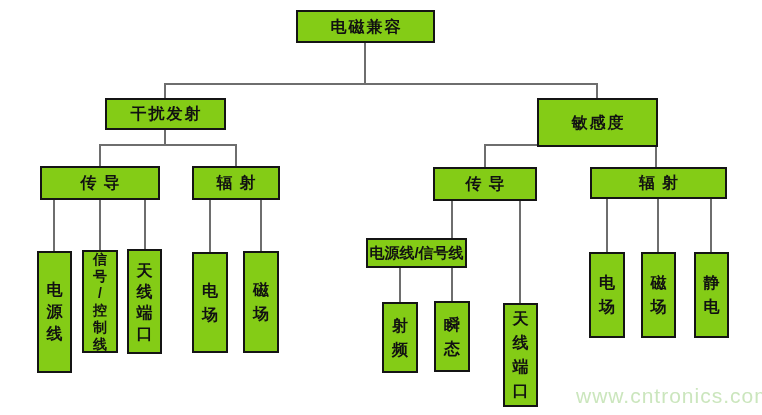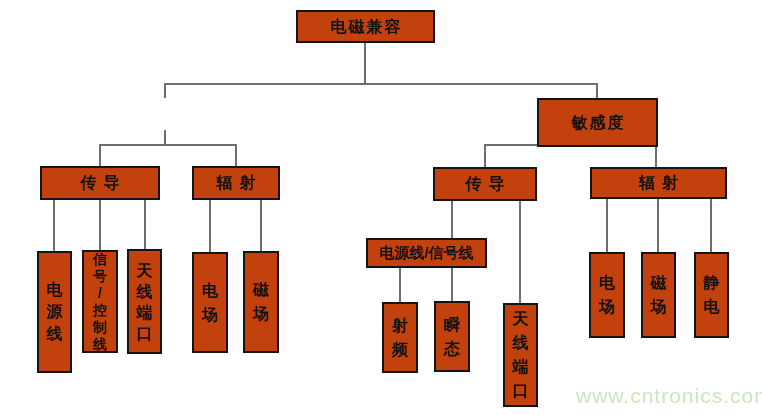--- a/index.html
+++ b/index.html
@@ -1,21 +1,21 @@
 <!DOCTYPE html>
 <html><head>
 <meta charset="utf-8">
 <style>
   html,body{margin:0;padding:0;background:#ffffff;}
   .canvas{
     position:relative;width:762px;height:415px;background:#ffffff;overflow:hidden;
     font-family:"Liberation Sans","DejaVu Sans",sans-serif;color:#111;
   }
   .node{
-    position:absolute;background:#c2410c;border:2px solid #141414;box-sizing:border-box;
+    position:absolute;background:#84cc16;border:2px solid #141414;box-sizing:border-box;
     display:flex;align-items:center;justify-content:center;
     font-size:16px;font-weight:600;text-align:center;line-height:1.2;
   }
   .node.sp2{letter-spacing:2px;text-indent:2px;}
   .node.sp7{letter-spacing:7px;text-indent:7px;}
   .node.v{white-space:pre-line;letter-spacing:0;line-height:24px;font-size:16px;}
   .node.v.lh22{line-height:22px;}
   .node.v.lh21{line-height:21px;}
   .node.v.tight{line-height:17px;font-size:14px;}
   .node.small{font-size:15px;}
@@ -55,20 +55,21 @@
   <div class="vline" style="left:451px;top:201px;height:37px;"></div>
   <div class="vline" style="left:519px;top:201px;height:102px;"></div>
   <div class="vline" style="left:399px;top:268px;height:34px;"></div>
   <div class="vline" style="left:451px;top:268px;height:33px;"></div>
   <div class="vline" style="left:606px;top:199px;height:53px;"></div>
   <div class="vline" style="left:657px;top:199px;height:53px;"></div>
   <div class="vline" style="left:710px;top:199px;height:53px;"></div>
 
   <div class="node sp2" style="left:296px;top:10px;width:139px;height:33px;">电磁兼容</div>
 
+  <div class="node sp2" style="left:105px;top:98px;width:121px;height:32px;">干扰发射</div>
 
   <div class="node sp2" style="left:537px;top:98px;width:121px;height:49px;">敏感度</div>
 
   <div class="node sp7" style="left:40px;top:166px;width:120px;height:34px;">传导</div>
 
   <div class="node sp7" style="left:192px;top:166px;width:88px;height:34px;">辐射</div>
 
   <div class="node sp7" style="left:433px;top:167px;width:104px;height:34px;">传导</div>
 
   <div class="node sp7" style="left:590px;top:167px;width:137px;height:32px;">辐射</div>
@@ -88,21 +89,21 @@
 线
 端
 口</div>
 
   <div class="node v" style="left:192px;top:252px;width:36px;height:101px;">电
 场</div>
 
   <div class="node v" style="left:243px;top:251px;width:36px;height:102px;">磁
 场</div>
 
-  <div class="node small" style="left:366px;top:238px;width:121px;height:30px;">电源线/信号线</div>
+  <div class="node small" style="left:366px;top:238px;width:101px;height:30px;">电源线/信号线</div>
 
   <div class="node v" style="left:382px;top:302px;width:36px;height:71px;">射
 频</div>
 
   <div class="node v" style="left:434px;top:301px;width:36px;height:71px;">瞬
 态</div>
 
   <div class="node v" style="left:503px;top:303px;width:35px;height:104px;">天
 线
 端

